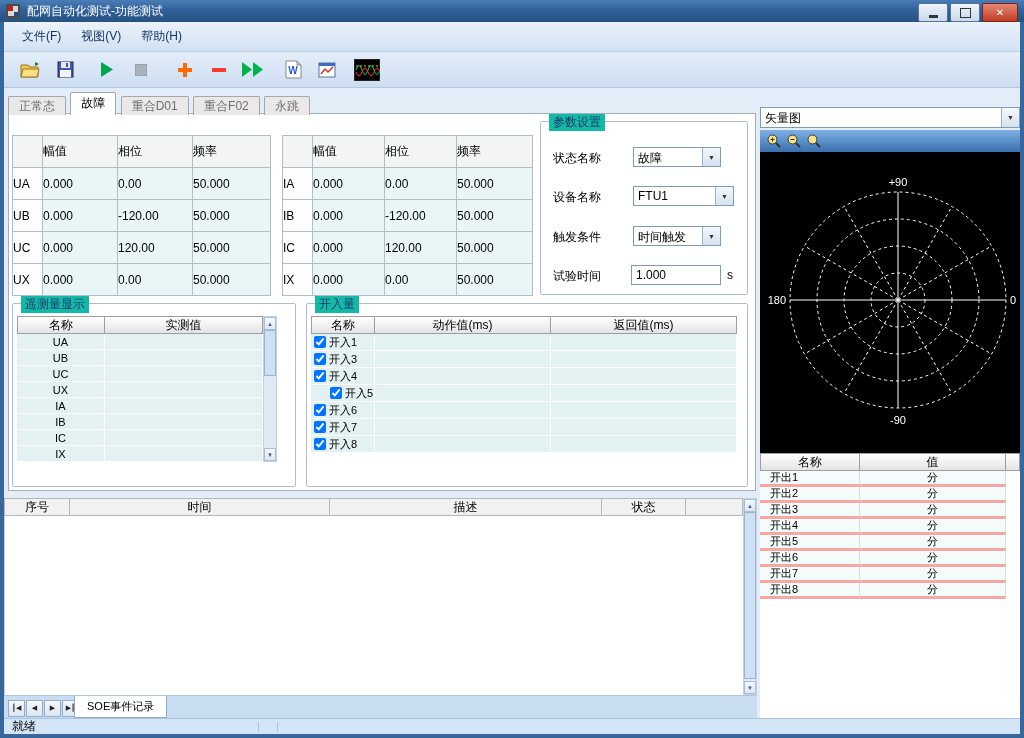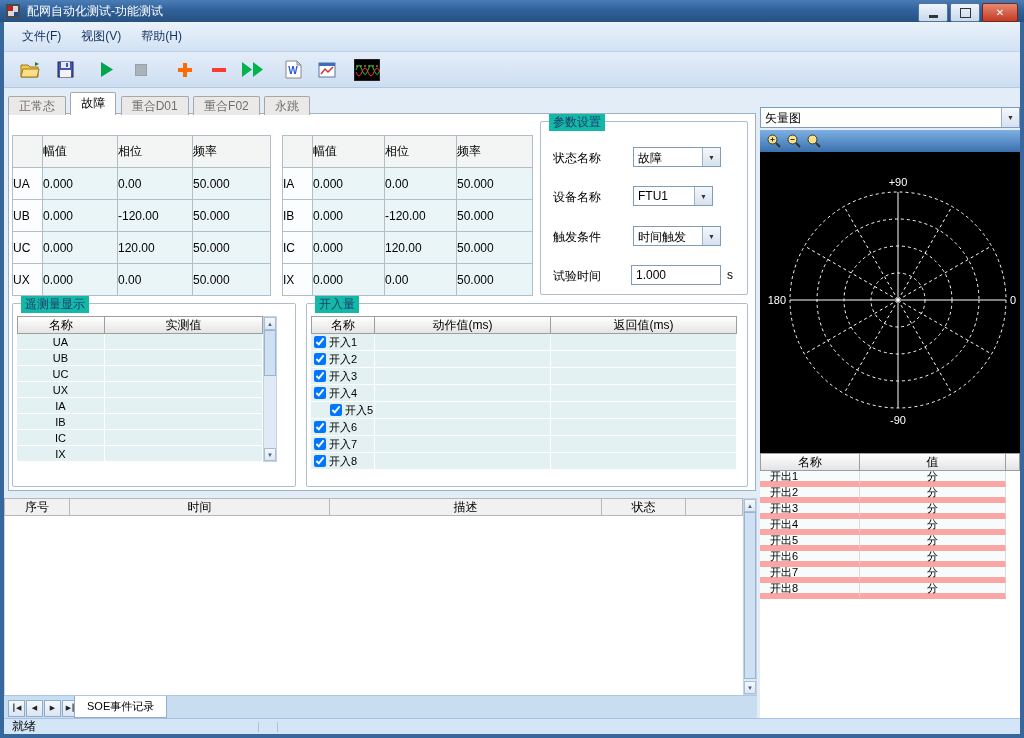--- a/index.html
+++ b/index.html
@@ -76,21 +76,21 @@
   .soetab{position:absolute;left:70px;top:0;height:21px;padding:0 12px;background:#fff;
     border:1px solid #93accb;border-top:none;display:flex;align-items:center;font-weight:normal;font-size:11px;}
   .statusbar{left:4px;top:718px;width:1016px;height:16px;background:#d3e5f7;border-top:1px solid #a9c3dd;
     display:flex;align-items:center;}
   .sep{width:1px;height:10px;background:#a9c3dd;margin-right:2px;}
   
   .zoomstrip{background:linear-gradient(#7db0e4,#3a70ad);display:flex;align-items:center;padding-left:4px;}
   .zbtn{width:20px;height:18px;display:flex;align-items:center;justify-content:center;}
   .ohdr .hcell{font-size:12px;}
   .orow{display:flex;}
-  .orow .cell{background:#f6fbfb;border-bottom:6px solid #fca5a5;border-right:1px solid #d8dede;
+  .orow .cell{background:#f6fbfb;border-bottom:3px solid #fca5a5;border-right:1px solid #d8dede;
     box-sizing:border-box;font-size:11px;display:flex;align-items:center;height:16px;}
 </style>
 </head>
 <body>
 
 <div class="a titlebar">
   <span style="margin-left:5px;display:flex;">
     <svg width="16" height="16">
         <rect x="1" y="1" width="14" height="14" fill="#4a4a4a"></rect>
         <rect x="3" y="3" width="10" height="10" fill="#d8d8d8"></rect>
@@ -282,21 +282,21 @@
 </div>
 
 <div class="a group" style="left:540px;top:121px;width:208px;height:174px;">
   <span class="group-title">参数设置</span>
   <span class="a" style="left:12px;top:28px;">状态名称</span>
   <div class="a combo" style="left:92px;top:25px;width:88px;height:20px;">
     <span class="txt">故障</span>
     <span class="arrowbox">▼</span>
   </div>
   <span class="a" style="left:12px;top:67px;">设备名称</span>
-  <div class="a combo" style="left:92px;top:64px;width:80px;height:20px;">
+  <div class="a combo" style="left:92px;top:64px;width:101px;height:20px;">
     <span class="txt">FTU1</span>
     <span class="arrowbox">▼</span>
   </div>
   <span class="a" style="left:12px;top:107px;">触发条件</span>
   <div class="a combo" style="left:92px;top:104px;width:88px;height:20px;">
     <span class="txt">时间触发</span>
     <span class="arrowbox">▼</span>
   </div>
   <span class="a" style="left:12px;top:146px;">试验时间</span>
   <div class="a tinput" style="left:90px;top:143px;width:90px;height:20px;">
@@ -357,28 +357,20 @@
   <div class="a" style="left:4px;top:12px;">
     <div class="lhdr">
       <div class="hcell" style="width:64px;">名称</div>
       <div class="hcell" style="width:176px;">动作值(ms)</div>
       <div class="hcell" style="width:186px;">返回值(ms)</div>
     </div>
     <div class="lrow">
         <div class="cell" style="width:64px;height:17px;">
           <input type="checkbox" class="chk" checked="true" style="">
           <span>开入1</span>
-        </div>
-        <div class="cell" style="width:176px;height:17px;"></div>
-        <div class="cell" style="width:186px;height:17px;"></div>
-      </div>
-    <div class="lrow">
-        <div class="cell" style="width:64px;height:17px;">
-          <input type="checkbox" class="chk" checked="true" style="">
-          <span>开入2</span>
         </div>
         <div class="cell" style="width:176px;height:17px;"></div>
         <div class="cell" style="width:186px;height:17px;"></div>
       </div>
     <div class="lrow">
         <div class="cell" style="width:64px;height:17px;">
           <input type="checkbox" class="chk" checked="true" style="">
           <span>开入3</span>
         </div>
         <div class="cell" style="width:176px;height:17px;"></div>

